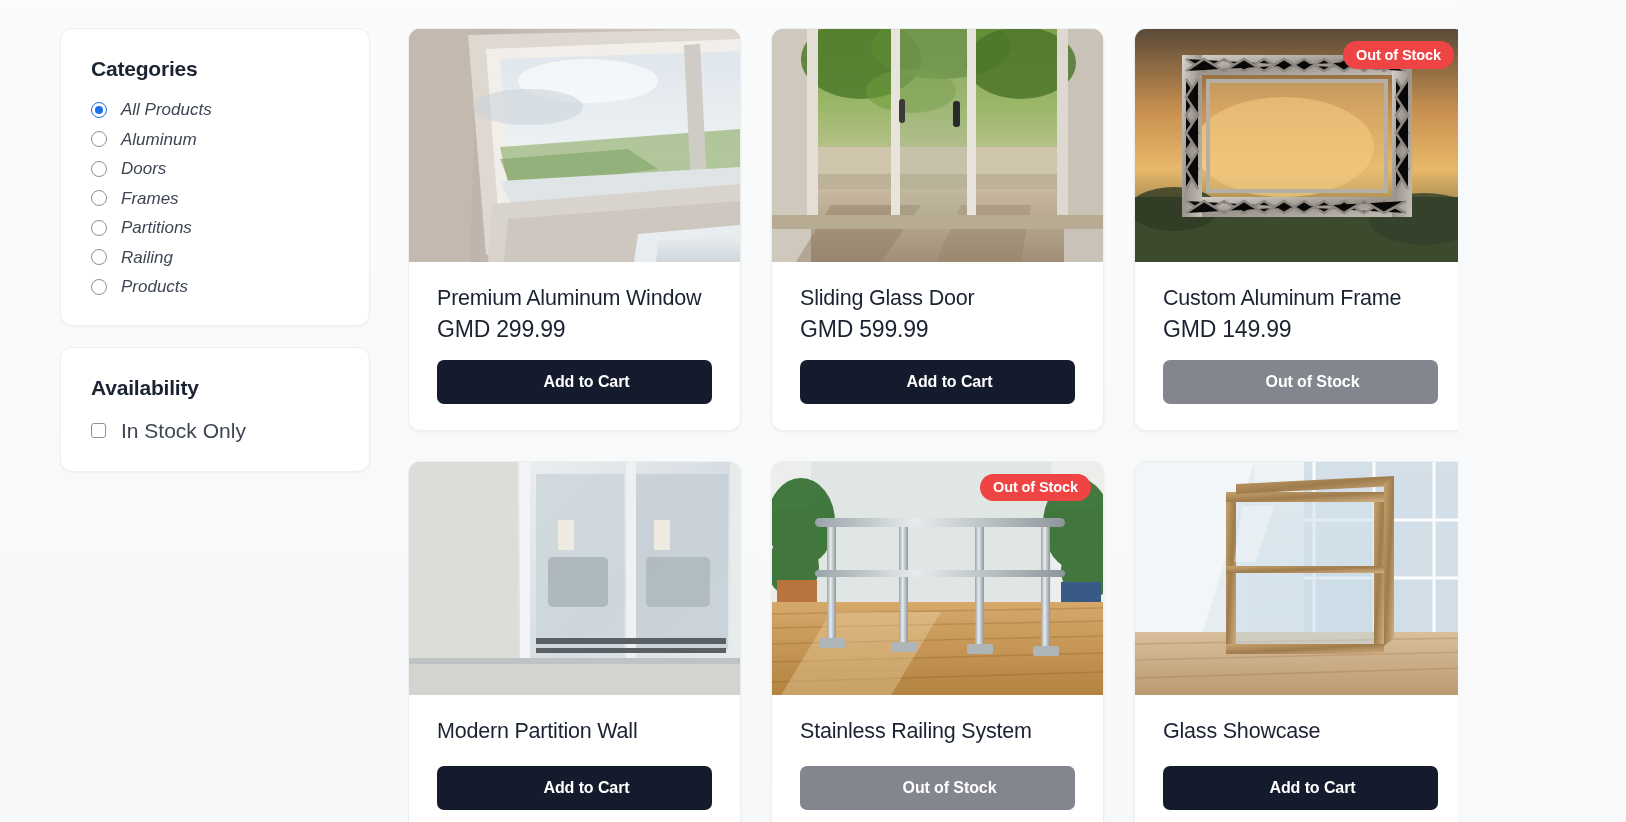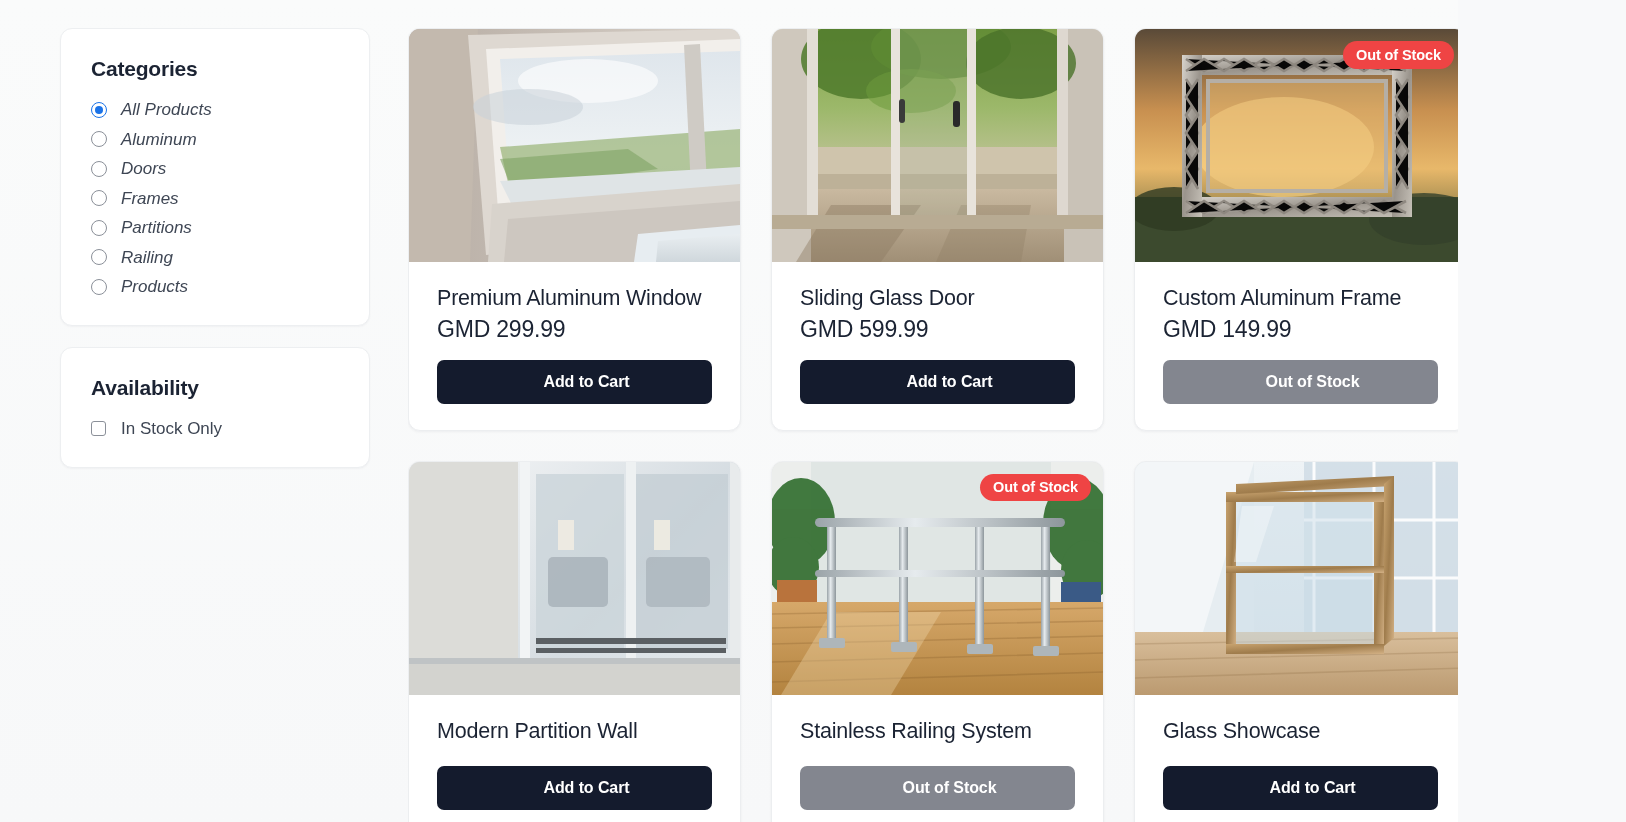--- a/index.html
+++ b/index.html
@@ -92,21 +92,21 @@
     cursor: pointer;
   }
   .check-box {
     width: 15px; height: 15px;
     flex: 0 0 15px;
     border: 1.6px solid #8b9099;
     border-radius: 3px;
     background: #fff;
   }
   .check-label {
-    font-size: 17px;
+    font-size: 21px;
     color: #3e4654;
     line-height: 1;
   }
 
   
   .grid-wrap {
     margin-left: 38px;
     width: 1096px;
     height: 100%;
     overflow: hidden;

